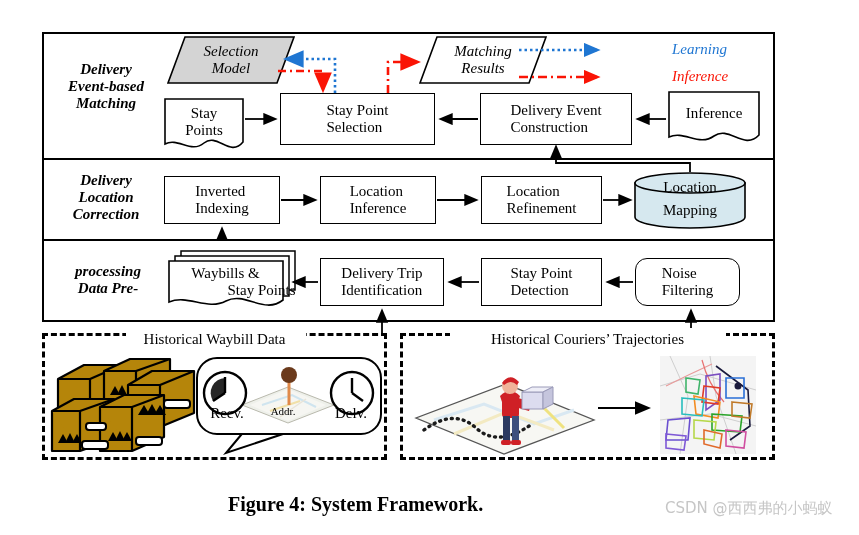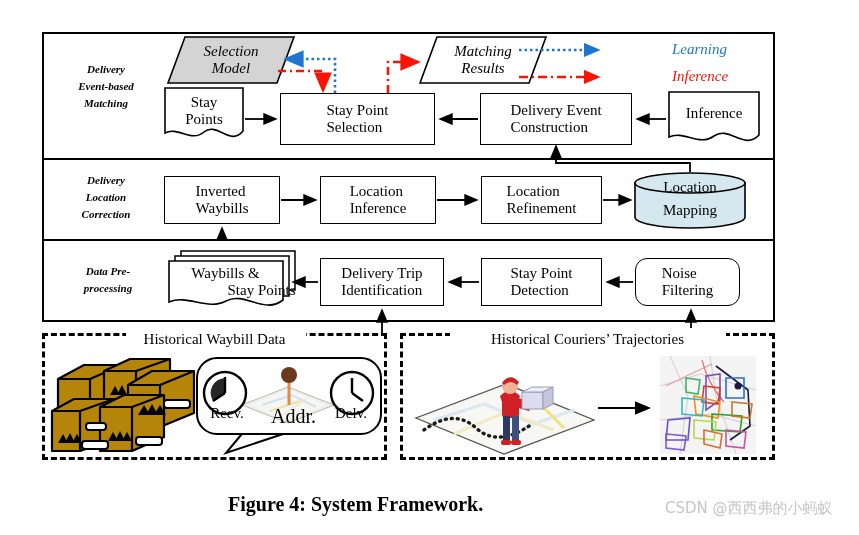--- a/index.html
+++ b/index.html
@@ -13,21 +13,21 @@
   
   .abs{position:absolute;box-sizing:border-box;}
 
   .band{
     border:2.5px solid #000;border-bottom-width:0;background:#fff;
   }
   .band.last{border-bottom-width:2.5px;}
 
   .band-title{
     position:absolute;text-align:center;font-weight:bold;font-style:italic;
-    font-size:11px;line-height:17px;color:#000;
+    font-size:15px;line-height:17px;color:#000;
     font-family:"Liberation Serif", serif;
   }
 
   .node{
     position:absolute;box-sizing:border-box;border:1.6px solid #000;background:#fff;
     display:flex;align-items:center;justify-content:center;text-align:left;
     font-size:15px;line-height:17px;color:#000;
     font-family:"Liberation Serif", serif;
   }
 
@@ -126,21 +126,21 @@
       <marker id="mkRed" markerWidth="7" markerHeight="7" refX="5.5" refY="3" orient="auto">
         <path d="M0,0 L7,3 L0,6 z" fill="#fa1405"></path>
       </marker>
     </defs>
     <line x1="0" y1="10" x2="78" y2="10" stroke="#1f76d2" stroke-width="2.4" stroke-dasharray="2.5,3" marker-end="url(#mkBlue)"></line>
     <line x1="0" y1="37" x2="78" y2="37" stroke="#fa1405" stroke-width="2.4" stroke-dasharray="9,4,2,4" marker-end="url(#mkRed)"></line>
   </svg>
   <div class="legend-txt" style="left:672px;top:41px;color:#1f76d2;">Learning</div>
   <div class="legend-txt" style="left:672px;top:68px;color:#fa1405;">Inference</div>
 
-  <div class="doc" style="left:164px;top:87px;width:80px;height:56px;">
+  <div class="doc" style="left:164px;top:98px;width:80px;height:56px;">
     <svg width="80" height="56">
       <path d="M1,1 L79,1 L79,44 C66,60 53,34 40,45 C27,56 14,39 1,46 Z" fill="#fff" stroke="#000" stroke-width="1.6"></path>
     </svg>
     <div class="dlabel" style="top:7px;">Stay</div>
     <div class="dlabel" style="top:24px;">Points</div>
   </div>
 
   <div class="node" style="left:280px;top:93px;width:155px;height:52px;">
     <div>
       <div>Stay Point</div>
@@ -201,21 +201,21 @@
 
   <div class="band-title" style="left:50px;top:172px;width:112px;">
     <div>Delivery</div>
     <div>Location</div>
     <div>Correction</div>
   </div>
 
   <div class="node" style="left:164px;top:176px;width:116px;height:48px;">
     <div>
       <div>Inverted</div>
-      <div>Waybills</div>
+      <div>Indexing</div>
     </div>
   </div>
 
   <div class="node" style="left:320px;top:176px;width:116px;height:48px;">
     <div>
       <div>Location</div>
       <div>Inference</div>
     </div>
   </div>
 
@@ -244,22 +244,22 @@
     <line x1="603" y1="200" x2="630" y2="200" stroke="#000" stroke-width="1.8" marker-end="url(#mkBlk)"></line>
 
     <path d="M690,172 L690,163 L556,163 L556,147" fill="none" stroke="#000" stroke-width="1.8" marker-end="url(#mkBlk)"></path>
 
     <path d="M222,258 L222,229" fill="none" stroke="#000" stroke-width="1.8" marker-end="url(#mkBlk)"></path>
   </svg>
 
   <div class="abs band last" style="left:42px;top:239px;width:733px;height:83px;"></div>
 
   <div class="band-title" style="left:50px;top:263px;width:116px;">
+    <div>processing</div>
     <div>Data Pre-</div>
-    <div>processing</div>
   </div>
 
   <div class="doc" style="left:168px;top:250px;width:128px;height:62px;">
     <svg width="128" height="62">
       <path d="M13,1 L127,1 L127,40 L118,40 L118,8 L13,8 Z" fill="#fff" stroke="#000" stroke-width="1.5"></path>
       <path d="M7,6 L121,6 L121,46 L112,46 L112,13 L7,13 Z" fill="#fff" stroke="#000" stroke-width="1.5"></path>
       <path d="M1,11 L115,11 L115,50 C96,65 77,41 58,51 C39,61 20,44 1,52 Z" fill="#fff" stroke="#000" stroke-width="1.6"></path>
     </svg>
     <div class="dlabel" style="top:15px;width:115px;">Waybills &amp;</div>
     <div class="dlabel" style="top:32px;width:115px;margin-left:36px;">Stay Points</div>
@@ -366,21 +366,21 @@
     <circle cx="29" cy="36" r="21" fill="#fff" stroke="#000" stroke-width="2.4"></circle>
     <line x1="29" y1="36" x2="29" y2="20" stroke="#000" stroke-width="2.4"></line>
     <line x1="29" y1="36" x2="17" y2="44" stroke="#000" stroke-width="2.4"></line>
     <path d="M29,36 L29,21 A15,15 0 0 0 17,44 Z" fill="#000" opacity="0.85"></path>
 
     <circle cx="156" cy="36" r="21" fill="#fff" stroke="#000" stroke-width="2.4"></circle>
     <line x1="156" y1="36" x2="156" y2="21" stroke="#000" stroke-width="2.4"></line>
     <line x1="156" y1="36" x2="167" y2="44" stroke="#000" stroke-width="2.4"></line>
   </svg>
   <div class="abs" style="left:200px;top:405px;width:54px;text-align:center;font-size:15px;font-family:'Liberation Serif',serif;">Recv.</div>
-  <div class="abs" style="left:262px;top:405px;width:54px;text-align:right;font-size:20px;font-family:'Liberation Serif',serif;">Addr.</div>
+  <div class="abs" style="left:256px;top:405px;width:54px;text-align:center;font-size:11px;font-family:'Liberation Serif',serif;">Addr.</div>
   <div class="abs" style="left:324px;top:405px;width:54px;text-align:center;font-size:15px;font-family:'Liberation Serif',serif;">Delv.</div>
 
   <div class="panel" style="left:400px;top:333px;width:375px;height:127px;"></div>
   <div class="panel-title-mask" style="left:450px;top:328px;width:276px;height:14px;"></div>
   <div class="panel-title" style="left:400px;top:331px;width:375px;">Historical Couriers’ Trajectories</div>
 
   <svg class="abs" style="left:414px;top:358px;" width="180" height="98">
     <polygon points="92,26 180,62 90,96 2,60" fill="#f7f7f3" stroke="#555" stroke-width="1.3"></polygon>
     <path d="M20,62 L70,46 L120,66 L160,52" stroke="#d9e8f2" stroke-width="3" fill="none"></path>
     <path d="M40,76 L92,54 L140,72" stroke="#f3eac2" stroke-width="3" fill="none"></path>

